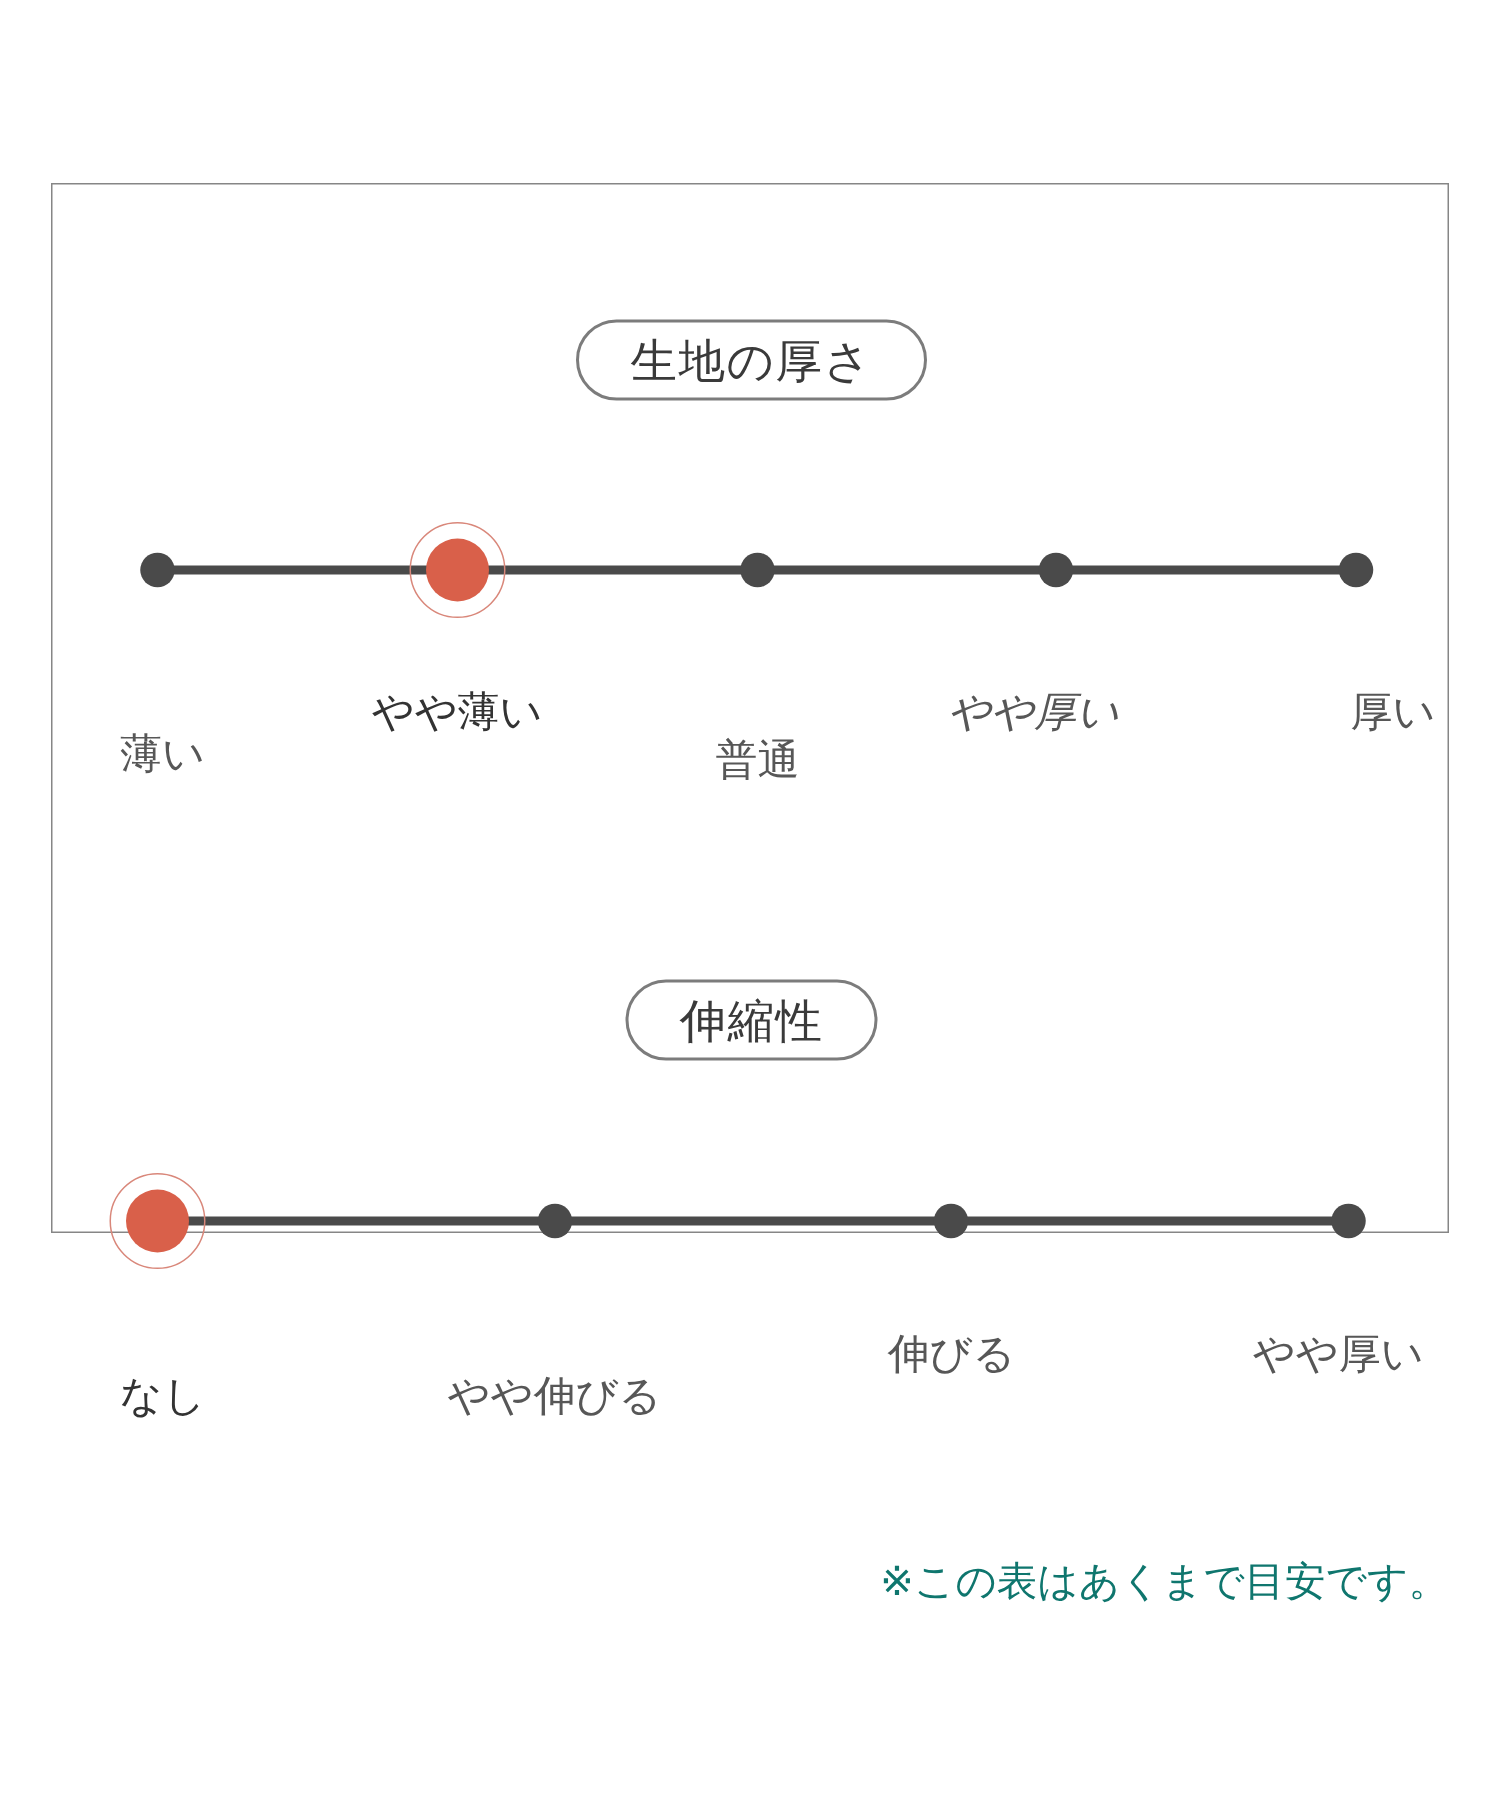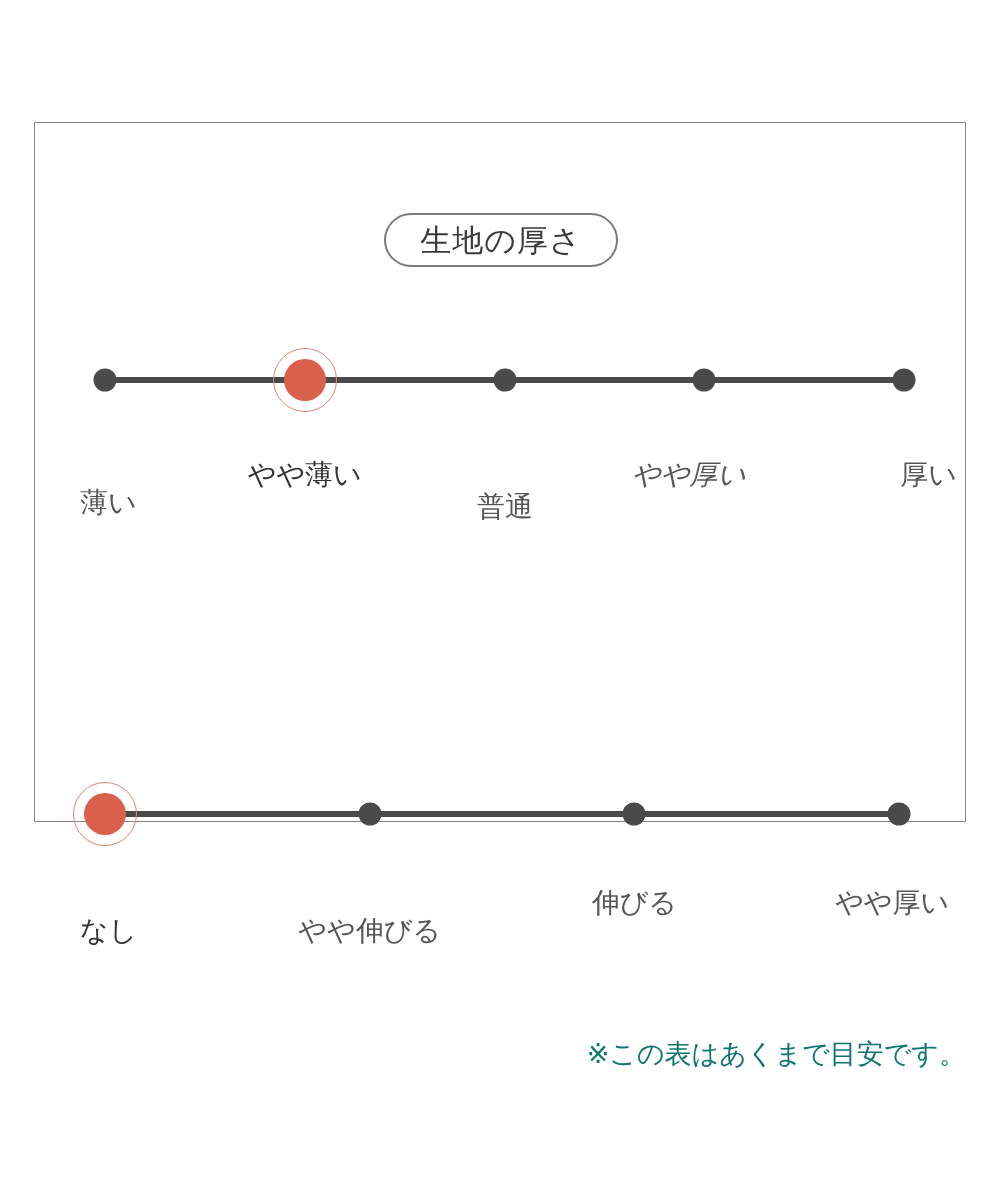--- a/index.html
+++ b/index.html
@@ -143,20 +143,25 @@
   </div>
 
   <div>
     <span class="tick-label clamp-left" style="left:70px; top:338px;">薄い</span>
     <span class="tick-label active" style="left:269.75px; top:338px;">やや薄い</span>
     <span class="tick-label" style="left:470px; top:338px;margin-top:32px;">普通</span>
     <span class="tick-label" style="left:654px; top:338px;font-style:italic;">やや厚い</span>
     <span class="tick-label clamp-right" style="left:869px; top:338px;margin-left:28px;">厚い</span>
   </div>
 
+  <div class="pill-wrap" style="top:530px;">
+    <div class="pill">
+      <span class="pill-text">伸縮性</span>
+    </div>
+  </div>
 
   <div class="scale" style="top:691px;">
     <div class="track"></div>
 
     <div class="node active" style="left:0%;"></div>
     <div class="node" style="left:33.13%;"></div>
     <div class="node" style="left:66.25%;"></div>
     <div class="node" style="left:99.37%;"></div>
   </div>
 

